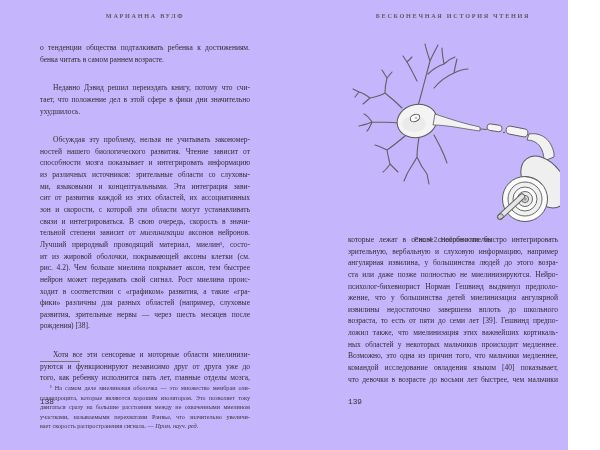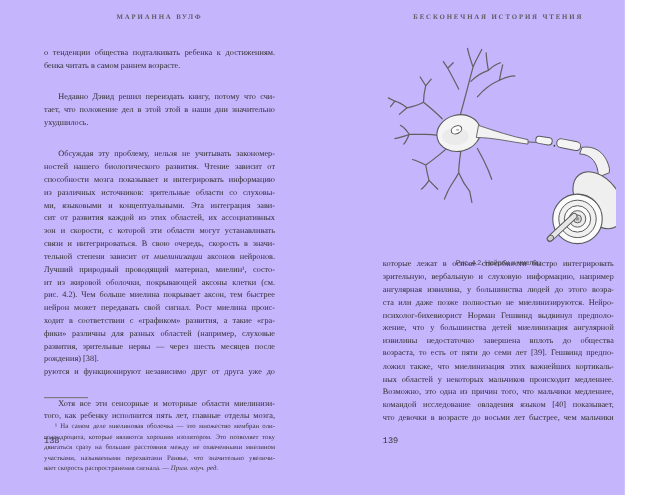--- a/index.html
+++ b/index.html
@@ -36,41 +36,41 @@
 
 <div class="spread">
 
   <div class="running-header hdr-left">МАРИАННА ВУЛФ</div>
   <div class="running-header hdr-right">БЕСКОНЕЧНАЯ ИСТОРИЯ ЧТЕНИЯ</div>
 
   <div class="col col-left">
       <div class="line"><span>о тенденции общества подталкивать ребенка к достижениям.</span></div>
       <div class="line end"><span>бенка читать в самом раннем возрасте.</span></div>
       <div class="line ind"><span>Недавно Дэвид решил переиздать книгу, потому что счи-</span></div>
-      <div class="line"><span>тает, что положение дел в этой этой в наши дни значительно</span></div>
+      <div class="line"><span>тает, что положение дел в этой сфере в фики дни значительно</span></div>
       <div class="line end"><span>ухудшилось.</span></div>
       <div class="line ind"><span>Обсуждая эту проблему, нельзя не учитывать закономер-</span></div>
       <div class="line"><span>ностей нашего биологического развития. Чтение зависит от</span></div>
       <div class="line"><span>способности мозга показывает и интегрировать информацию</span></div>
       <div class="line"><span>из различных источников: зрительные области со слуховы-</span></div>
       <div class="line"><span>ми, языковыми и концептуальными. Эта интеграция зави-</span></div>
       <div class="line"><span>сит от развития каждой из этих областей, их ассоциативных</span></div>
       <div class="line"><span>зон и скорости, с которой эти области могут устанавливать</span></div>
       <div class="line"><span>связи и интегрироваться. В свою очередь, скорость в значи-</span></div>
       <div class="line"><span>тельной степени зависит от </span><i>миелинизации</i><span> аксонов нейронов.</span></div>
       <div class="line"><span>Лучший природный проводящий материал, миелин¹, состо-</span></div>
       <div class="line"><span>ит из жировой оболочки, покрывающей аксоны клетки (см.</span></div>
       <div class="line"><span>рис. 4.2). Чем больше миелина покрывает аксон, тем быстрее</span></div>
       <div class="line"><span>нейрон может передавать свой сигнал. Рост миелина проис-</span></div>
       <div class="line"><span>ходит в соответствии с «графиком» развития, а такие «гра-</span></div>
       <div class="line"><span>фики» различны для разных областей (например, слуховые</span></div>
       <div class="line"><span>развития, зрительные нервы — через шесть месяцев после</span></div>
       <div class="line end"><span>рождения) [38].</span></div>
+      <div class="line ind"><span>Хотя все эти сенсорные и моторные области миелинизи-</span></div>
       <div class="line"><span>руются и функционируют независимо друг от друга уже до</span></div>
-      <div class="line ind"><span>Хотя все эти сенсорные и моторные области миелинизи-</span></div>
       <div class="line"><span>того, как ребенку исполнится пять лет, главные отделы мозга,</span></div>
     </div>
 
   <div class="footnote-rule"></div>
   <div class="footnote">
       <div class="line ind"><span>¹ На самом деле миелиновая оболочка — это множество мембран оли-</span></div>
       <div class="line"><span>годендроцита, которые являются хорошим изолятором. Это позволяет току</span></div>
       <div class="line"><span>двигаться сразу на большие расстояния между не охваченными миелином</span></div>
       <div class="line"><span>участками, называемыми перехватами Ранвье, что значительно увеличи-</span></div>
       <div class="line end"><span>вает скорость распространения сигнала. — </span><i>Прим. науч. ред.</i><span></span></div>
@@ -132,21 +132,21 @@
 
   <div class="figure-caption">Рис. 4.2. Нейрон и миелин</div>
 
   <div class="col col-right">
       <div class="line"><span>которые лежат в основе способности быстро интегрировать</span></div>
       <div class="line"><span>зрительную, вербальную и слуховую информацию, например</span></div>
       <div class="line"><span>ангулярная извилина, у большинства людей до этого возра-</span></div>
       <div class="line"><span>ста или даже позже полностью не миелинизируются. Нейро-</span></div>
       <div class="line"><span>психолог-бихевиорист Норман Гешвинд выдвинул предполо-</span></div>
       <div class="line"><span>жение, что у большинства детей миелинизация ангулярной</span></div>
-      <div class="line"><span>извилины недостаточно завершена вплоть до общества</span></div>
+      <div class="line"><span>извилины недостаточно завершена вплоть до школьного</span></div>
       <div class="line"><span>возраста, то есть от пяти до семи лет [39]. Гешвинд предпо-</span></div>
       <div class="line"><span>ложил также, что миелинизация этих важнейших кортикаль-</span></div>
       <div class="line"><span>ных областей у некоторых мальчиков происходит медленнее.</span></div>
       <div class="line"><span>Возможно, это одна из причин того, что мальчики медленнее,</span></div>
       <div class="line"><span>командой исследование овладения языком [40] показывает,</span></div>
       <div class="line"><span>что девочки в возрасте до восьми лет быстрее, чем мальчики</span></div>
     </div>
 
   <div class="page-number pn-right">139</div>
 

